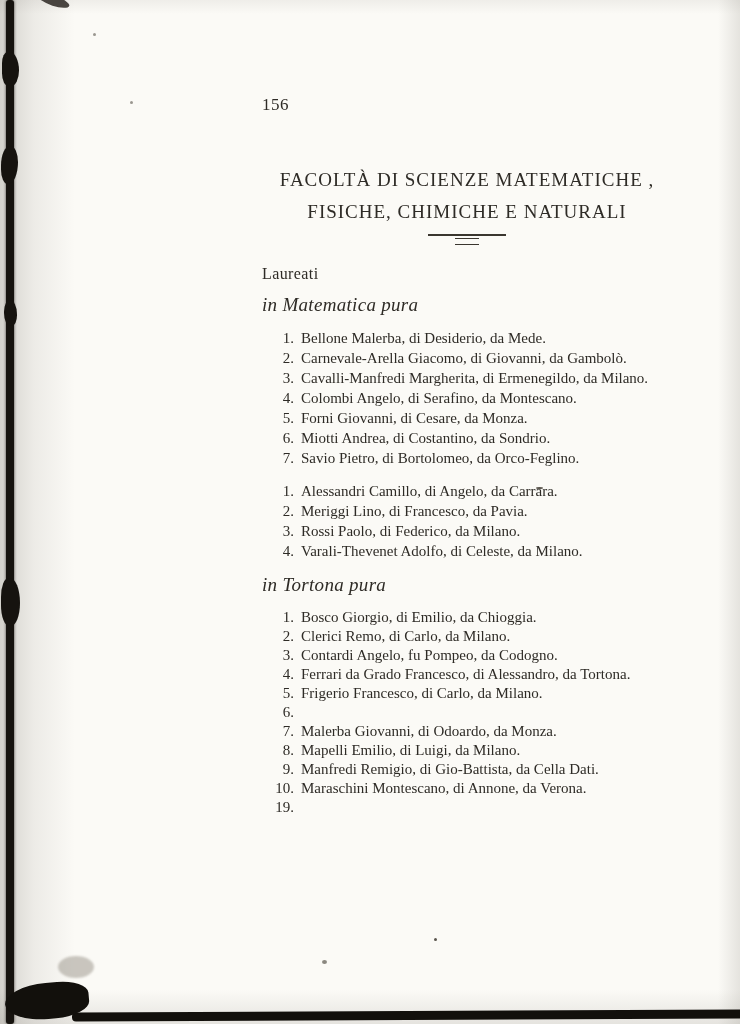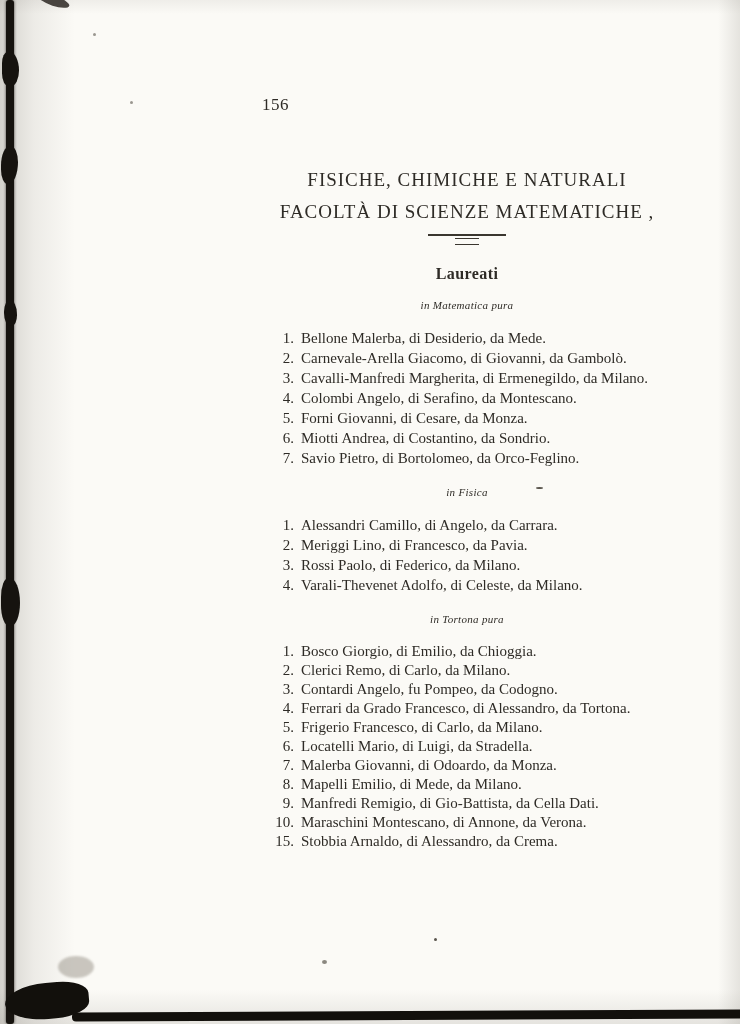--- a/index.html
+++ b/index.html
@@ -35,22 +35,22 @@
   .speck-2 { left:434px; top:938px; width:3px; height:3px; }
   .speck-3 { left:322px; top:960px; width:5px; height:4px; opacity:0.7; }
   .speck-4 { left:130px; top:101px; width:3px; height:3px; opacity:0.6; }
   .speck-5 { left:93px;  top:33px;  width:3px; height:3px; opacity:0.6; }
   
   .content { position:absolute; left:250px; top:96px; width:410px;margin-left:12px; }
   .pagenum { font-size:17px; line-height:18px; letter-spacing:0.5px; }
   .title { margin-top:50px; text-align:center; font-size:19px; line-height:32px; letter-spacing:1px; white-space:nowrap; }
   .divider { width:78px; margin:6px auto 0 auto; border-top:2px solid #3a362f; position:relative; height:8px; }
   .divider::after { content:""; position:absolute; top:2px; left:50%; transform:translateX(-50%); width:24px; height:5px; border-top:1px solid #3a362f; border-bottom:1px solid #3a362f; }
-  .laureati { margin-top:22px; text-align:center; font-weight:bold; font-size:16px; line-height:20px; letter-spacing:0.4px; }
-  .sec-heading { margin-top:11px; text-align:center; font-style:italic; font-size:11px; line-height:20px; letter-spacing:0.3px; }
+  .laureati { margin-top:22px; text-align:left; font-weight:normal; font-size:16px; line-height:20px; letter-spacing:0.4px; }
+  .sec-heading { margin-top:11px; text-align:left; font-style:italic; font-size:19px; line-height:20px; letter-spacing:0.3px; }
   .sec-heading.gap { margin-top:14px; }
   .list { margin-top:13px; }
   .row { display:flex; line-height:20px; font-size:15px; white-space:nowrap; }
   .list.tight .row { line-height:19px; }
   .num { width:32px; text-align:right; flex:0 0 32px; }
   .txt { margin-left:7px; }
 </style>
 </head>
 <body>
 
@@ -68,22 +68,22 @@
   <div class="speck speck-1"></div>
   <div class="speck speck-2"></div>
   <div class="speck speck-3"></div>
   <div class="speck speck-4"></div>
   <div class="speck speck-5"></div>
 
   <div class="content">
     <div class="pagenum">156</div>
 
     <div class="title">
+      <div>FACOLTÀ DI SCIENZE MATEMATICHE ,</div>
       <div>FISICHE, CHIMICHE E NATURALI</div>
-      <div>FACOLTÀ DI SCIENZE MATEMATICHE ,</div>
     </div>
 
     <div class="divider"></div>
 
     <div class="laureati">Laureati</div>
 
     <div class="sec-heading">in Matematica pura</div>
     <div class="list">
       <div class="row">
           <span class="num">1.</span>
@@ -108,21 +108,20 @@
       <div class="row">
           <span class="num">6.</span>
           <span class="txt">Miotti Andrea, di Costantino, da Sondrio.</span>
         </div>
       <div class="row">
           <span class="num">7.</span>
           <span class="txt">Savio Pietro, di Bortolomeo, da Orco-Feglino.</span>
         </div>
     </div>
 
-    <div class="sec-heading gap">in Fisica</div>
     <div class="list">
       <div class="row">
           <span class="num">1.</span>
           <span class="txt">Alessandri Camillo, di Angelo, da Carrara.</span>
         </div>
       <div class="row">
           <span class="num">2.</span>
           <span class="txt">Meriggi Lino, di Francesco, da Pavia.</span>
         </div>
       <div class="row">
@@ -152,37 +151,35 @@
       <div class="row">
           <span class="num">4.</span>
           <span class="txt">Ferrari da Grado Francesco, di Alessandro, da Tortona.</span>
         </div>
       <div class="row">
           <span class="num">5.</span>
           <span class="txt">Frigerio Francesco, di Carlo, da Milano.</span>
         </div>
       <div class="row">
           <span class="num">6.</span>
-          <span class="txt">Locatelli Mario, di Luigi, da Stradella.</span>
         </div>
       <div class="row">
           <span class="num">7.</span>
           <span class="txt">Malerba Giovanni, di Odoardo, da Monza.</span>
         </div>
       <div class="row">
           <span class="num">8.</span>
-          <span class="txt">Mapelli Emilio, di Mede, da Milano.</span>
+          <span class="txt">Mapelli Emilio, di Luigi, da Milano.</span>
         </div>
       <div class="row">
           <span class="num">9.</span>
           <span class="txt">Manfredi Remigio, di Gio-Battista, da Cella Dati.</span>
         </div>
       <div class="row">
           <span class="num">10.</span>
           <span class="txt">Maraschini Montescano, di Annone, da Verona.</span>
         </div>
       <div class="row">
-          <span class="num">15.</span>
-          <span class="txt">Stobbia Arnaldo, di Alessandro, da Crema.</span>
+          <span class="num">19.</span>
         </div>
     </div>
   </div>
 </div>
 
 </body></html>

